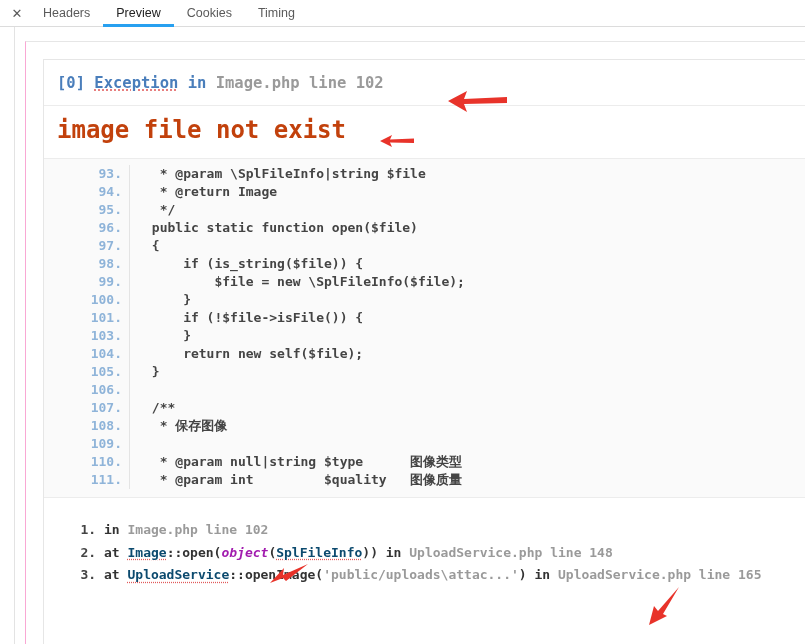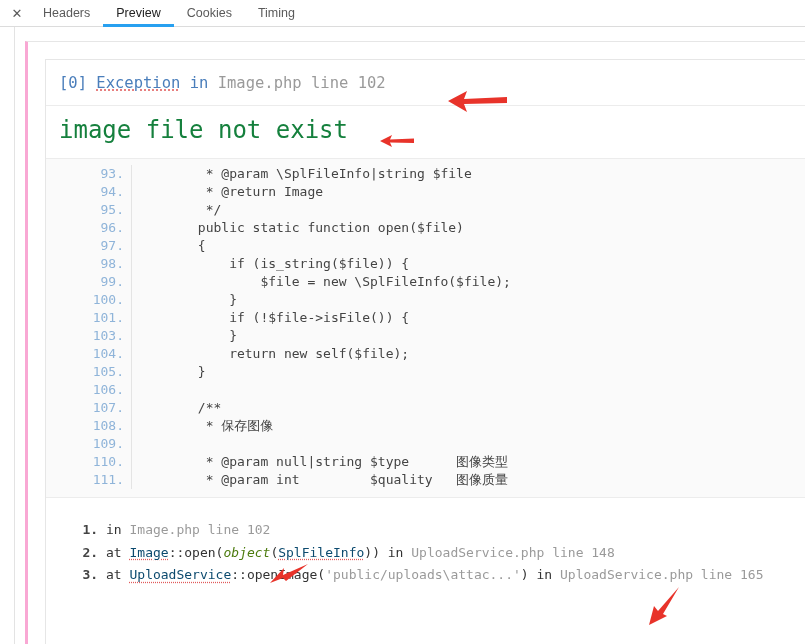--- a/index.html
+++ b/index.html
@@ -29,22 +29,23 @@
     background:#28a0f0;
   }
 
   
   .rail{
     position:absolute;left:0;top:27px;width:14px;bottom:0;
     background:#fff;border-right:1px solid #e3e3e3;
   }
   .outer-panel{
     position:absolute;left:25px;top:41px;right:0;bottom:0;
-    background:#fff;border-left:3px solid #f9a8d4;border-top:1px solid #e6e6e6;
+    background:#fff;border-left:1px solid #f9a8d4;border-top:1px solid #e6e6e6;
     box-sizing:border-box;
+    font-weight:bold;
   }
   .inner-panel{
     position:absolute;left:17px;top:17px;right:0;bottom:0;
     background:#fff;border-left:1px solid #e6e6e6;border-top:1px solid #e6e6e6;
     box-sizing:border-box;overflow:hidden;
   }
 
   
   .exc-head{
     padding:14px 0 12px 13px;border-bottom:1px solid #ececec;
@@ -56,30 +57,30 @@
     color:#4a7ebb;text-decoration:underline;
     text-decoration-style:dotted;text-decoration-color:#e05b5b;
     text-underline-offset:2px;
   }
   .exc-in{color:#4a7ebb;}
   .exc-file{color:#9a9a9a;}
 
   .exc-msg{
     padding:9px 9px 13px 13px;border-bottom:1px solid #ececec;
     font-family:"DejaVu Sans Mono","Liberation Mono",monospace;
-    font-size:24px;color:#15803d;line-height:1.25;white-space:nowrap;
+    font-size:24px;color:#c2410c;line-height:1.25;white-space:nowrap;
   }
 
   
   .code{
     background:#fafafa;padding:6px 0 8px 0;border-bottom:1px solid #ececec;
     font-family:"DejaVu Sans Mono","Liberation Mono",monospace;
     font-size:13px;line-height:18px;
   }
-  .code-row{display:flex;white-space:pre;gap:44px;}
+  .code-row{display:flex;white-space:pre;}
   .ln{
     width:86px;min-width:86px;text-align:right;padding-right:7px;
     color:#8fb4d9;border-right:1px solid #e4e4e4;box-sizing:border-box;
     user-select:none;
   }
   .lc{padding-left:14px;color:#444;}
 
   
   .cs-title{
     padding:13px 0 9px 13px;border-bottom:1px solid #ececec;
@@ -91,21 +92,21 @@
     font-family:"DejaVu Sans Mono","Liberation Mono",monospace;
     font-size:13px;color:#555;
   }
   .cs-list li{line-height:22.5px;white-space:nowrap;}
   .cs-list li::marker{color:#444;font-weight:bold;}
   .kw{color:#333;}
   .dotted{
     text-decoration:underline;text-decoration-style:dotted;
     text-decoration-color:#e05b5b;text-underline-offset:2px;color:#0c4a6e;
   }
-  .ital{font-style:italic;color:#4d7c0f;}
+  .ital{font-style:italic;color:#a21caf;}
   .dim{color:#9a9a9a;}
   .arg{color:#9a9a9a;}
 
   
   .arrow{position:absolute;pointer-events:none;}
 </style>
 </head>
 <body>
 
 <div class="app">

